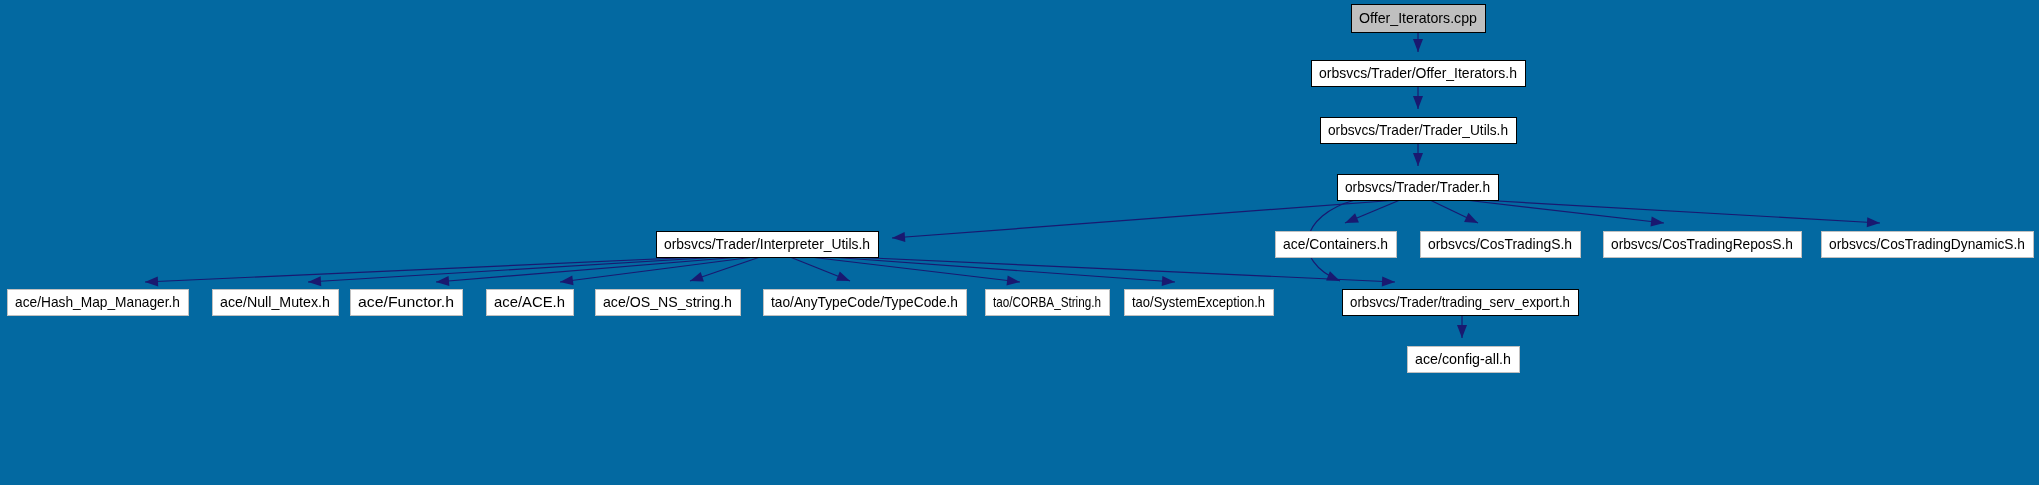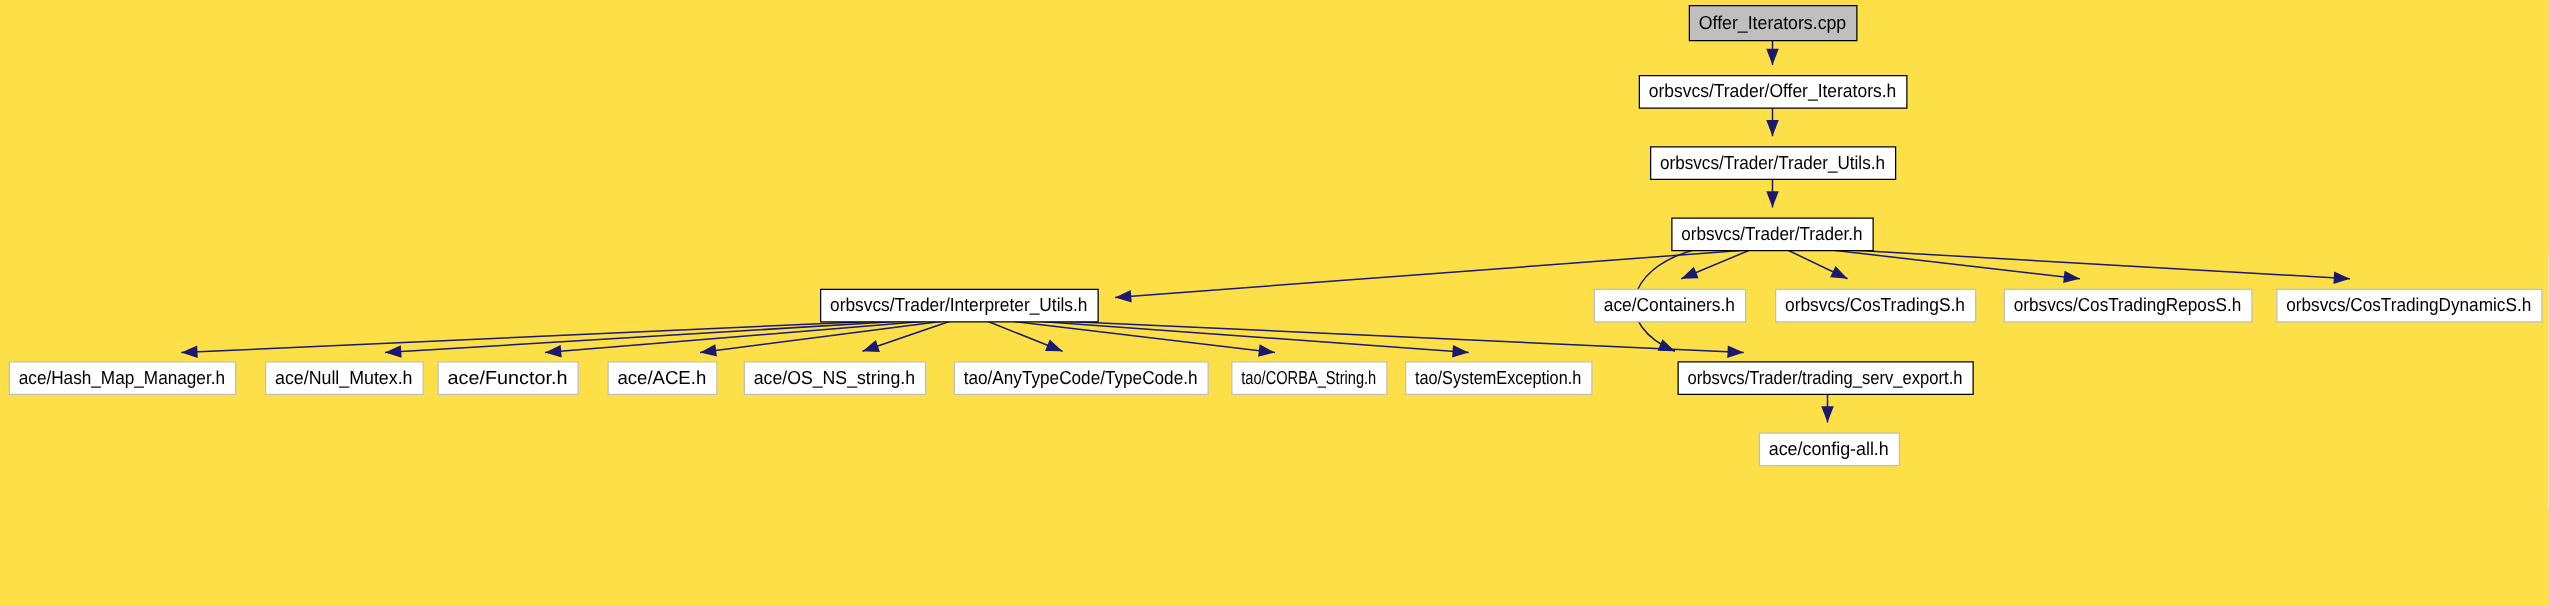--- a/index.html
+++ b/index.html
@@ -4,21 +4,21 @@
 <style>
   html, body {
     margin: 0;
     padding: 0;
     background: #ffffff;
   }
   #graph-root {
     position: relative;
     width: 2039px;
     height: 485px;
-    background: #fde047;
+    background: #0369a1;
     font-family: "Liberation Sans", sans-serif;
     overflow: hidden;
   }
   #graph-svg {
     position: absolute;
     left: 0;
     top: 0;
     width: 2039px;
     height: 485px;
   }

